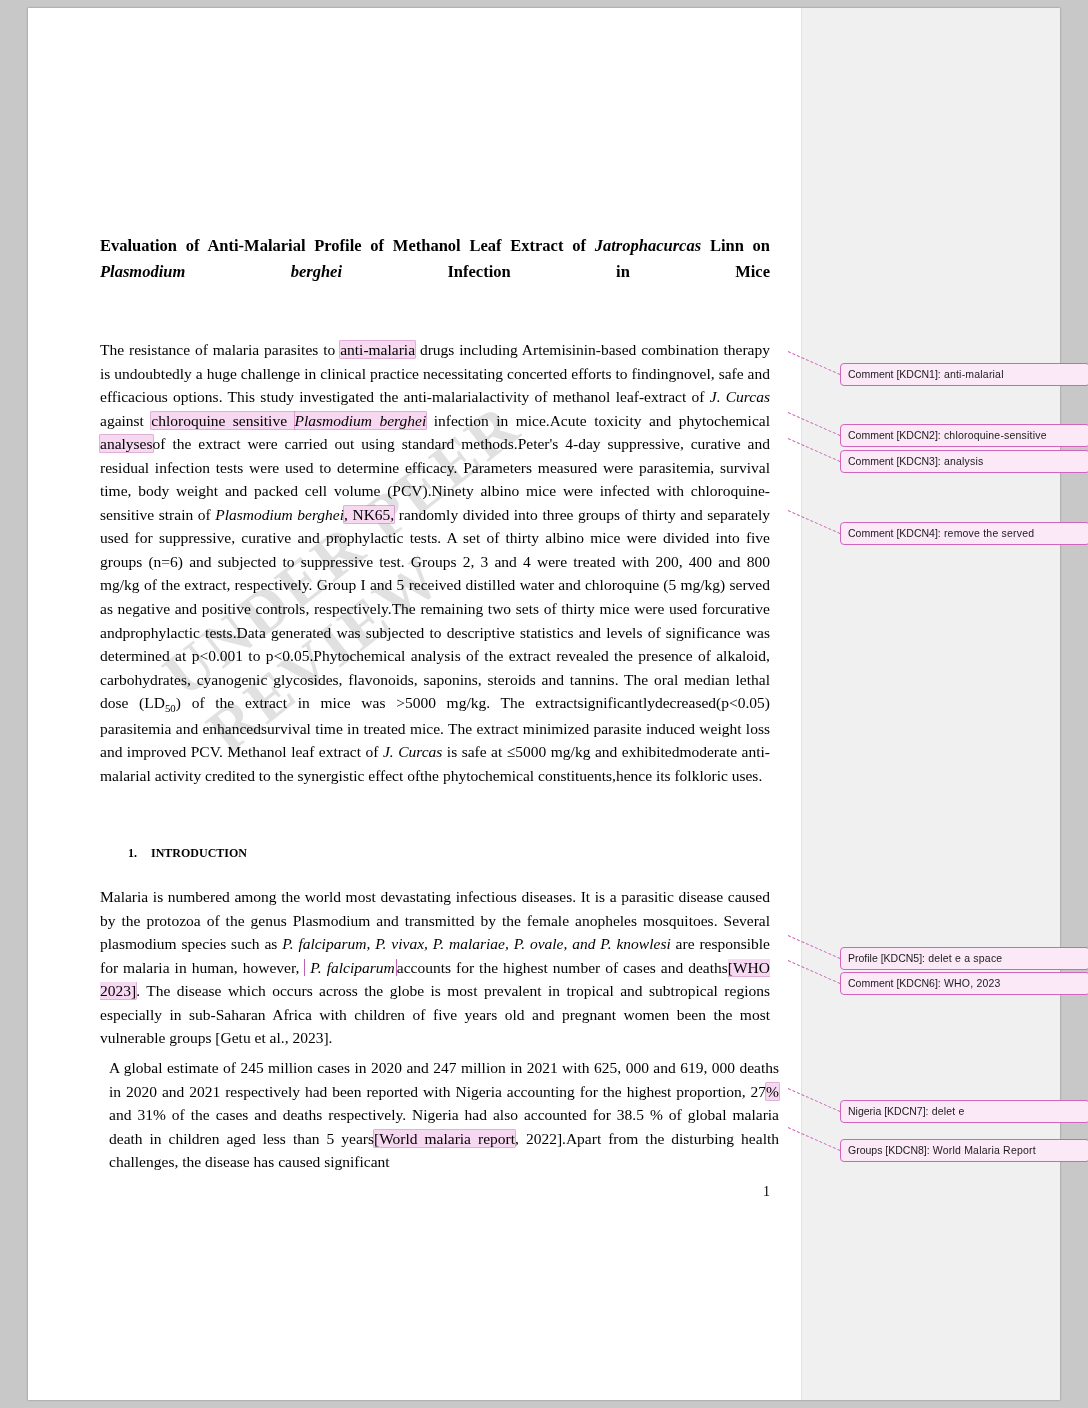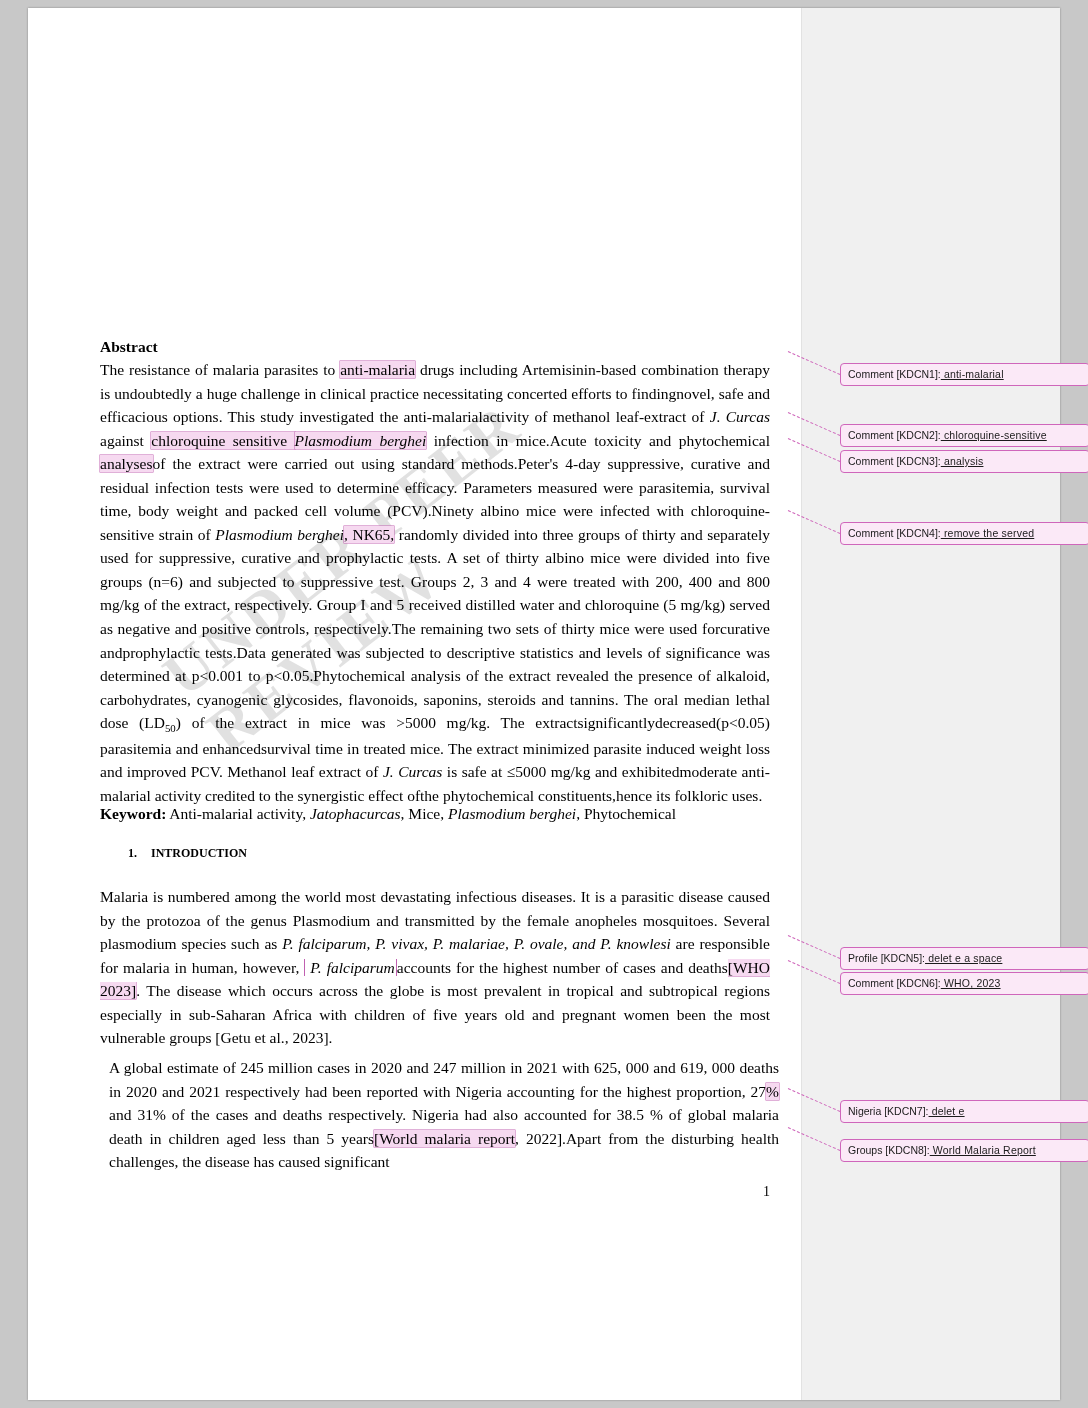--- a/index.html
+++ b/index.html
@@ -153,21 +153,20 @@
     line-height: 1.25;
     white-space: nowrap;
     overflow: hidden;
   }
   .comment b {
     font-weight: normal;
     font-size: 10.5px;
   }
   .comment .ctext {
     letter-spacing: 0.2px;
-    text-decoration: underline;
   }
   .leader {
     position: absolute;
     border-top: 1px dashed #cf66bb;
     height: 0;
     transform-origin: left center;
     pointer-events: none;
   }
   sub { font-size: 70%; }
 </style>
@@ -175,29 +174,31 @@
 <body>
 
 <div class="page">
 
   <div class="comment-pane"></div>
 
   <div class="doc-body">
 
     <div class="watermark">UNDER PEER REVIEW</div>
 
+    <h1 class="title">
+      <span>Evaluation of Anti-Malarial Profile of Methanol Leaf Extract of</span>
+      <span class="line2">
+        <span class="italic">Jatrophacurcas</span><span> Linn on </span><span class="italic">Plasmodium berghei</span><span> Infection in Mice</span>
+      </span>
+    </h1>
 
     <div id="abstract-block">
-      <div class="sec-head">Abstract</div>
       <p class="para" id="abstract-text"><span>The resistance of malaria parasites to </span><span class="hl">anti-malaria</span><span> drugs including Artemisinin-based combination therapy is undoubtedly a huge challenge in clinical practice necessitating concerted efforts to findingnovel, safe and efficacious options. This study investigated the anti-malarialactivity of methanol leaf-extract of </span><span class="italic">J. Curcas</span><span> against </span><span class="hl">chloroquine sensitive </span><span class="hl italic">Plasmodium berghei</span><span> infection in mice.Acute toxicity and phytochemical </span><span class="hl">analyses</span><span>of the extract were carried out using standard methods.Peter's 4-day suppressive, curative and residual infection tests were used to determine efficacy. Parameters measured were parasitemia, survival time, body weight and packed cell volume (PCV).Ninety albino mice were infected with chloroquine-sensitive strain of </span><span class="italic">Plasmodium berghei</span><span class="hl">, NK65,</span><span> randomly divided into three groups of thirty and separately used for suppressive, curative and prophylactic tests. A set of thirty albino mice were divided into five groups (n=6) and subjected to suppressive test. Groups 2, 3 and 4 were treated with 200, 400 and 800 mg/kg of the extract, respectively. Group I and 5 received distilled water and chloroquine (5 mg/kg) served as negative and positive controls, respectively.The remaining two sets of thirty mice were used forcurative andprophylactic tests.Data generated was subjected to descriptive statistics and levels of significance was determined at p&lt;0.001 to p&lt;0.05.Phytochemical analysis of the extract revealed the presence of alkaloid, carbohydrates, cyanogenic glycosides, flavonoids, saponins, steroids and tannins. The oral median lethal dose (LD</span><sub>50</sub><span>) of the extract in mice was &gt;5000 mg/kg. The extractsignificantlydecreased(p&lt;0.05) parasitemia and enhancedsurvival time in treated mice. The extract minimized parasite induced weight loss and improved PCV. Methanol leaf extract of </span><span class="italic">J. Curcas</span><span> is safe at ≤5000 mg/kg and exhibitedmoderate anti-malarial activity credited to the synergistic effect ofthe phytochemical constituents,hence its folkloric uses.</span></p>
     </div>
 
-    <div id="keyword-block">
-      <span style="font-weight:bold">Keyword:</span><span id="keyword-text"><span> Anti-malarial activity, </span><span class="italic">Jatophacurcas</span><span>, Mice, </span><span class="italic">Plasmodium berghei</span><span>, Phytochemical</span></span>
-    </div>
 
     <div id="intro-head">
       <span class="num">1.</span><span>INTRODUCTION</span>
     </div>
 
     <p class="para" id="para-1"><span>Malaria is numbered among the world most devastating infectious diseases. It is a parasitic disease caused by the protozoa of the genus Plasmodium and transmitted by the female anopheles mosquitoes. Several plasmodium species such as </span><span class="italic">P. falciparum, P. vivax, P. malariae, P. ovale, and P. knowlesi</span><span> are responsible for malaria in human, however, </span><span class="italic bar-l bar-r">P. falciparum</span><span>accounts for the highest number of cases and deaths</span><span class="hl">[WHO 2023]</span><span>. The disease which occurs across the globe is most prevalent in tropical and subtropical regions especially in sub-Saharan Africa with children of five years old and pregnant women been the most vulnerable groups [Getu et al., 2023].</span></p>
     <p class="para" id="para-2"><span>A global estimate of 245 million cases in 2020 and 247 million in 2021 with 625, 000 and 619, 000 deaths in 2020 and 2021 respectively had been reported with Nigeria accounting for the highest proportion, 27</span><span class="hl">%</span><span> and 31% of the cases and deaths respectively. Nigeria had also accounted for 38.5 % of global malaria death in children aged less than 5 years</span><span class="hl">[World malaria report</span><span>, 2022].Apart from the disturbing health challenges, the disease has caused significant</span></p>
 
     <div class="page-number">1</div>
   </div>

